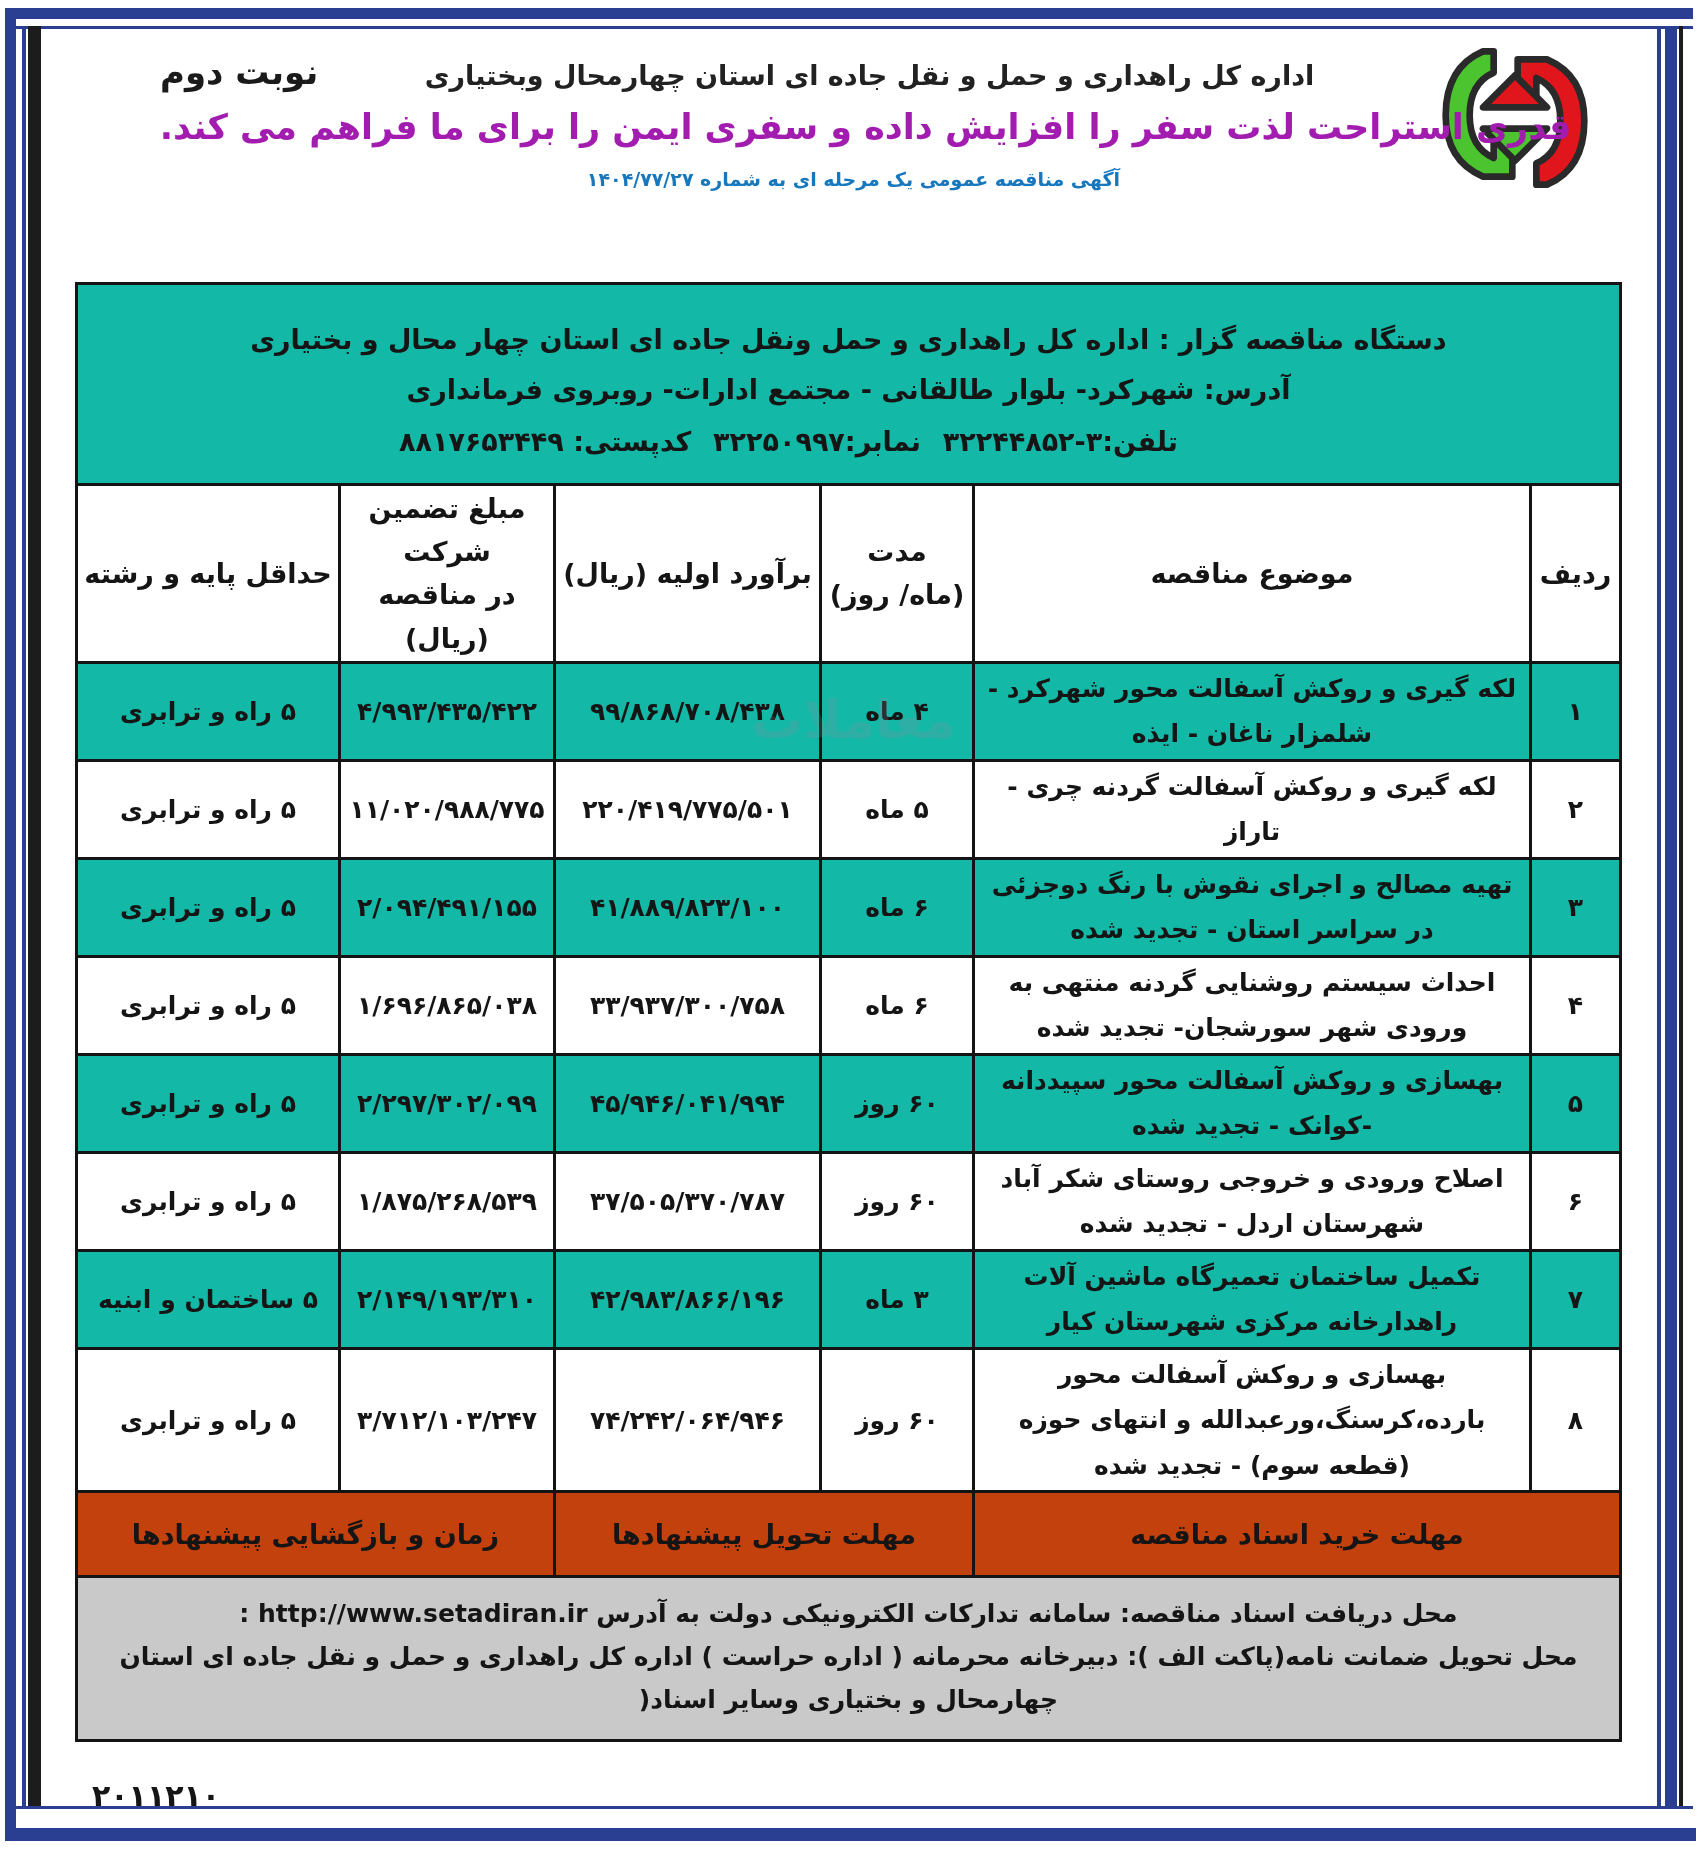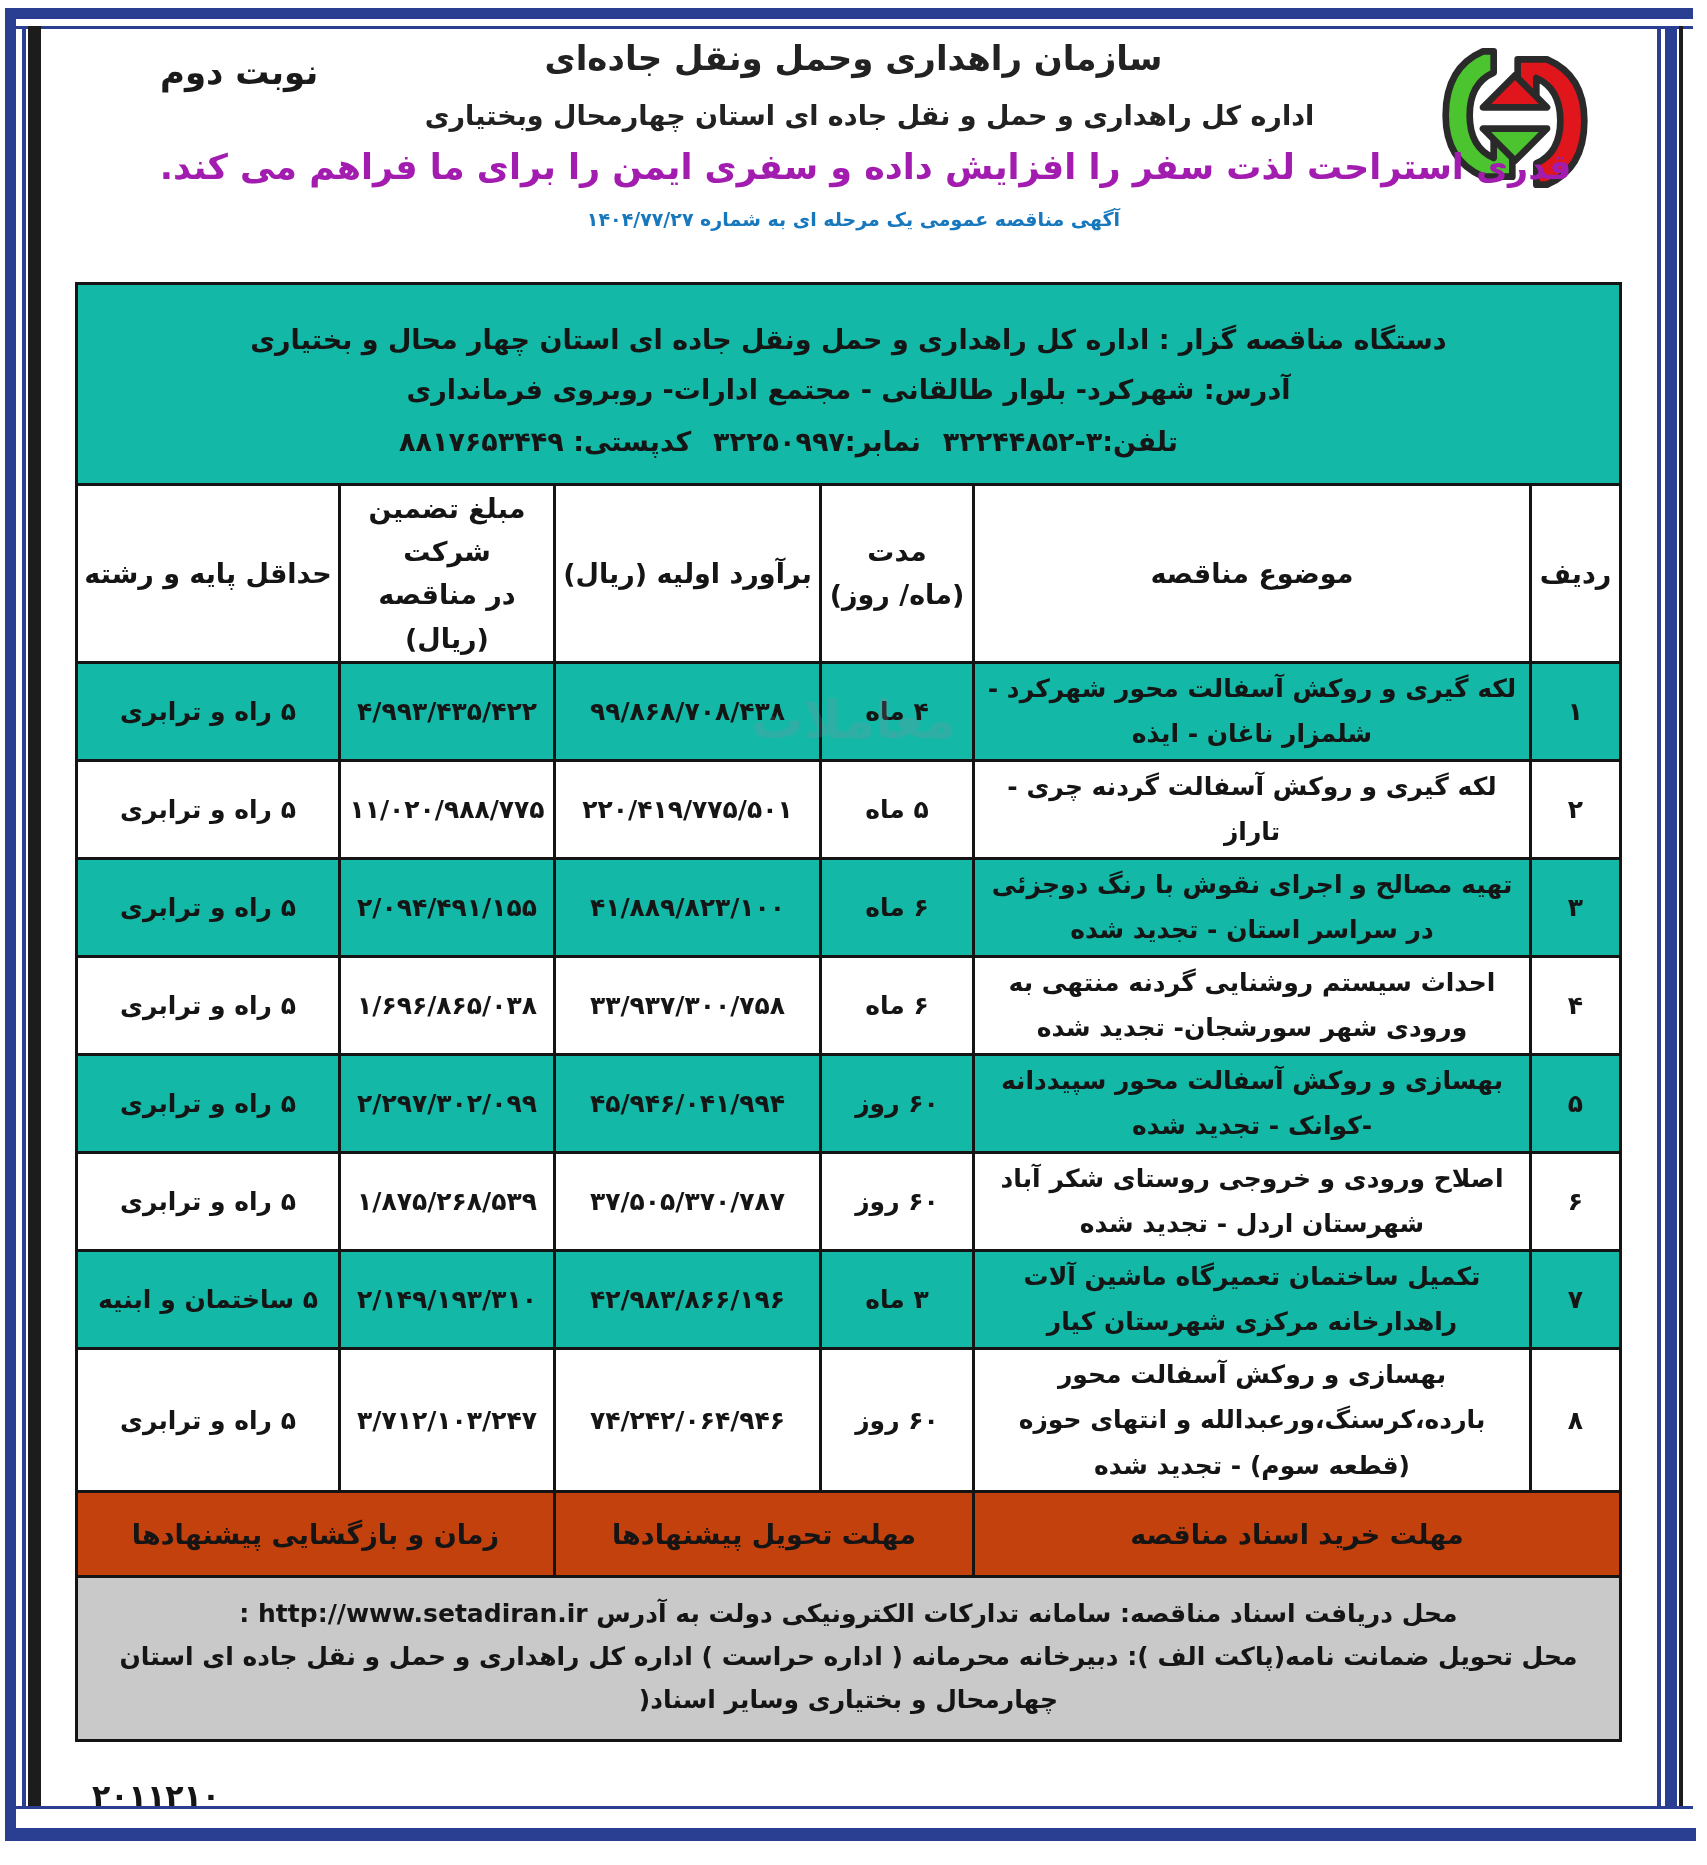--- a/index.html
+++ b/index.html
@@ -67,21 +67,20 @@
 <svg class="logo" viewBox="0 0 120 120" xmlns="http://www.w3.org/2000/svg">
   <g stroke="#2a2a2a" stroke-width="5" stroke-linejoin="round">
     <path fill="#4cc430" d="M44,10 L44,26 Q26,34 26,58 Q26,82 44,90 L44,76 L58,76 L58,104 L36,104 Q8,92 8,58 Q8,22 36,10 Z"></path>
     <path fill="#e0161c" d="M76,110 L76,94 Q94,86 94,62 Q94,38 76,30 L76,44 L62,44 L62,16 L84,16 Q112,28 112,62 Q112,98 84,110 Z"></path>
     <path fill="#e0161c" d="M60,28 L84,52 L36,52 Z"></path>
     <path fill="#4cc430" d="M60,92 L36,68 L84,68 Z"></path>
   </g>
 </svg>
 
 <div class="header">
-  <div class="org-title">سازمان راهداری وحمل ونقل جاده‌ای</div>
   <div class="dept-title">اداره کل راهداری و حمل و نقل جاده ای استان چهارمحال وبختیاری</div>
   <div class="slogan">قدری استراحت لذت سفر را افزایش داده و سفری ایمن را برای ما فراهم می کند.</div>
   <div class="notice-title">آگهی مناقصه عمومی یک مرحله ای به شماره ۱۴۰۴/۷۷/۲۷</div>
 </div>
 
 <div class="watermark">
   <div class="wm-sub">معاملات</div>
 </div>
 
 <table class="main">

